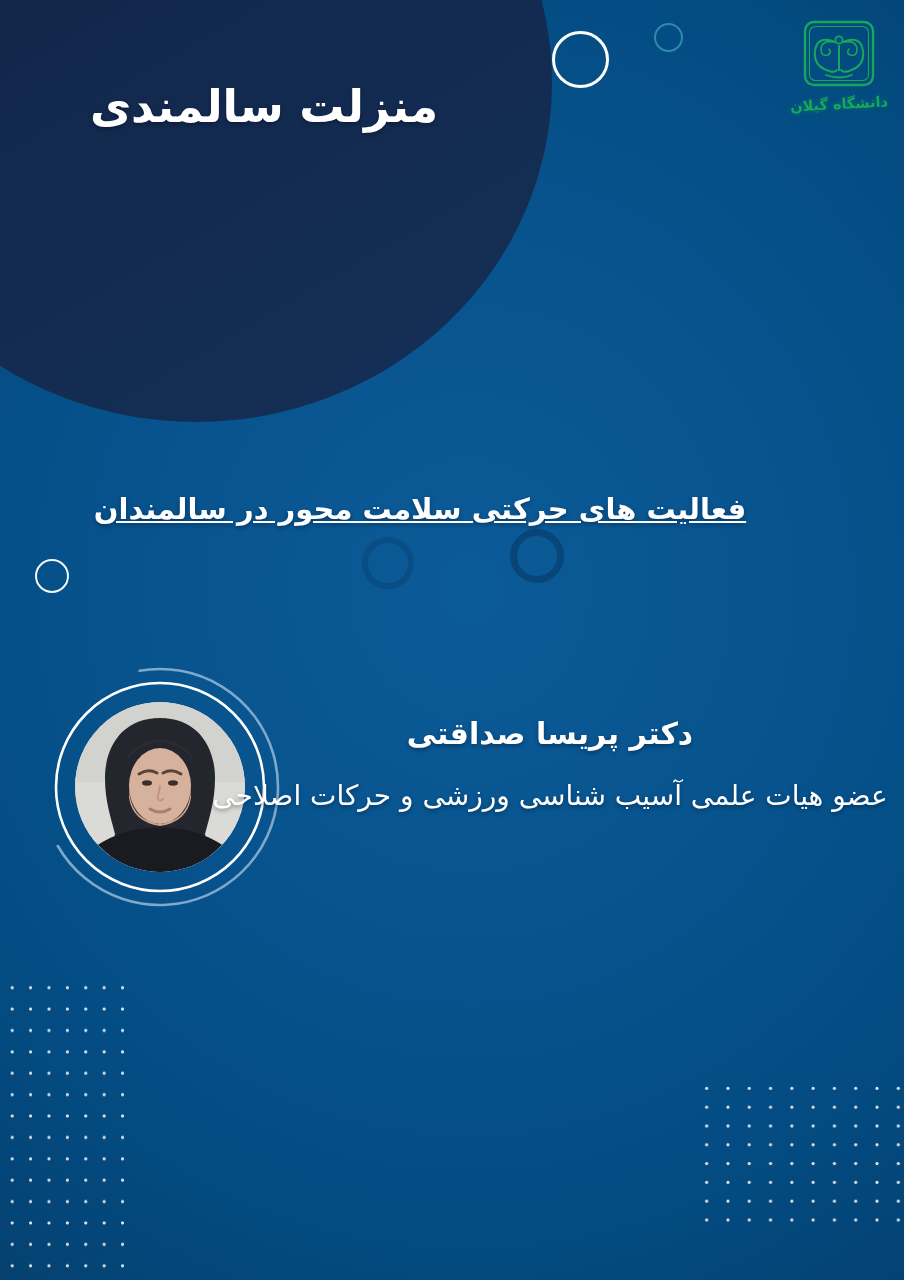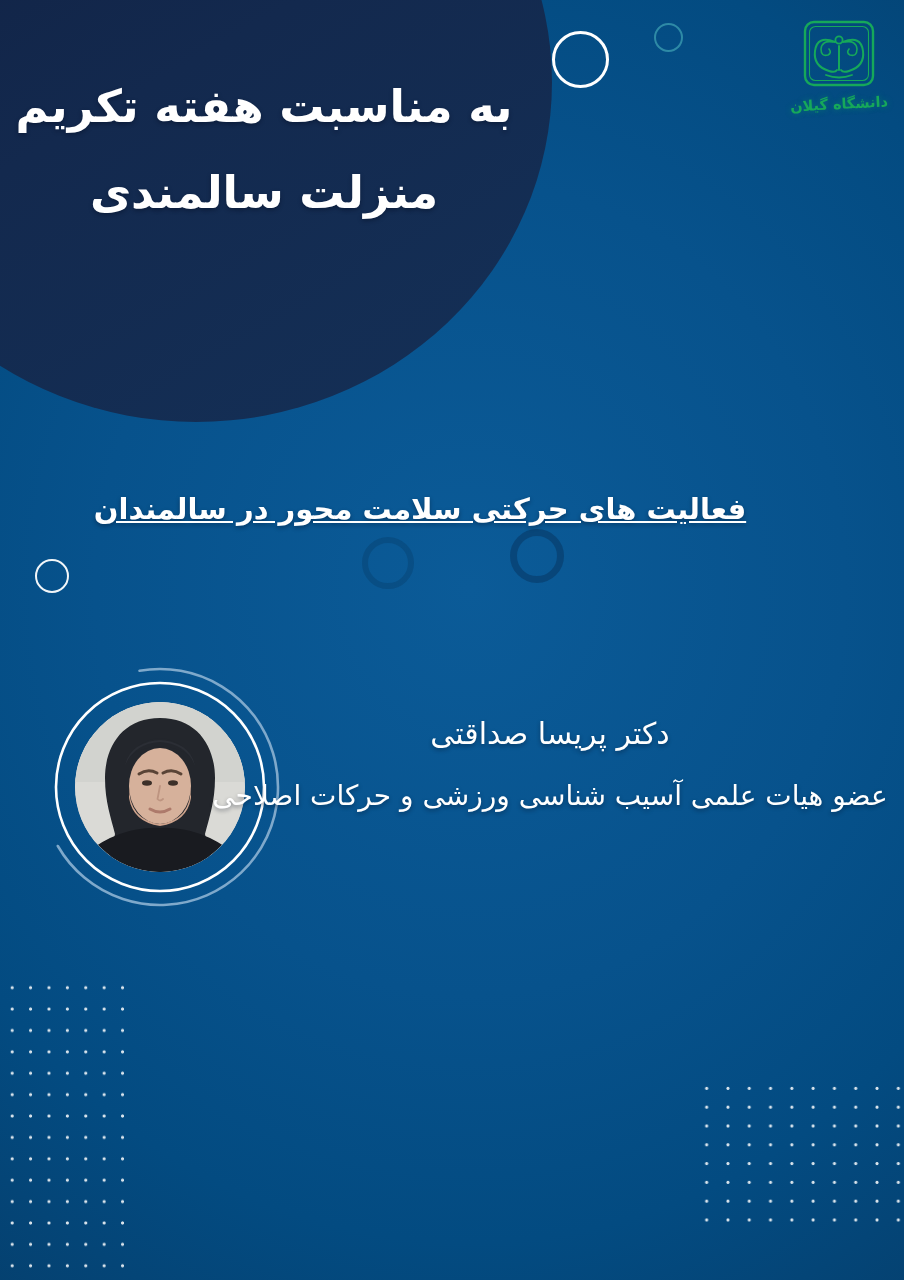--- a/index.html
+++ b/index.html
@@ -58,21 +58,21 @@
   
   .lecture-label{top:423px;right:84px;font-size:31px;white-space:nowrap;}
   .lecture-topic{top:492px;left:0;width:840px;text-align:center;font-size:29px;white-space:nowrap;text-decoration:underline;}
   
   .speaker-rings{position:absolute;left:30px;top:657px;}
   .speaker-photo{
     position:absolute;left:75px;top:702px;width:170px;height:170px;
     border-radius:50%;overflow:hidden;background:#d9d8d5;
   }
   .speaker-block{position:absolute;left:200px;top:716px;width:700px;text-align:center;}
-  .speaker-name{font-size:30px;font-weight:normal;text-shadow:0 2px 4px rgba(0,10,30,.38);}
+  .speaker-name{font-size:30px;font-weight:bold;text-shadow:0 2px 4px rgba(0,10,30,.38);}
   .speaker-affiliation{margin-top:28px;font-size:28px;font-weight:normal;
     text-shadow:0 2px 4px rgba(0,10,30,.38);}
   
   .schedule{position:absolute;left:305px;top:926px;width:510px;text-align:center;}
   .schedule div{font-size:31px;font-weight:bold;line-height:38px;margin-bottom:31px;
     text-shadow:0 2px 4px rgba(0,10,30,.38);}
 </style>
 </head>
 <body>
 
@@ -101,21 +101,20 @@
         <path d="M43,22 Q54,20 55,29 Q55,37 48,35 Q44,33 47,29" stroke-width="1.6"></path>
         <path d="M37,50 L37,26" stroke-width="2"></path>
         <circle cx="37" cy="20" r="3.6" stroke-width="1.8"></circle>
         <path d="M24,55 Q37,60 50,55" stroke-width="1.8"></path>
       </g>
     </svg>
     <span class="logo-name">دانشگاه گیلان</span>
   </div>
 
   <div class="txt occasion-title" dir="rtl">
-    <div>به مناسبت هفته تکریم</div>
     <div>منزلت سالمندی</div>
   </div>
 
   <div class="txt lecture-topic" dir="rtl">فعالیت های حرکتی سلامت محور در سالمندان</div>
 
   <svg class="speaker-rings" width="260" height="260" viewBox="0 0 260 260">
     <path d="M 109.5 13.8 A 118 118 0 1 1 27.8 189" fill="none" stroke="var(--steel-arc)" stroke-width="2.6" stroke-linecap="round"></path>
     <circle cx="130" cy="130" r="104" fill="none" stroke="#ffffff" stroke-width="2.6"></circle>
   </svg>
 

